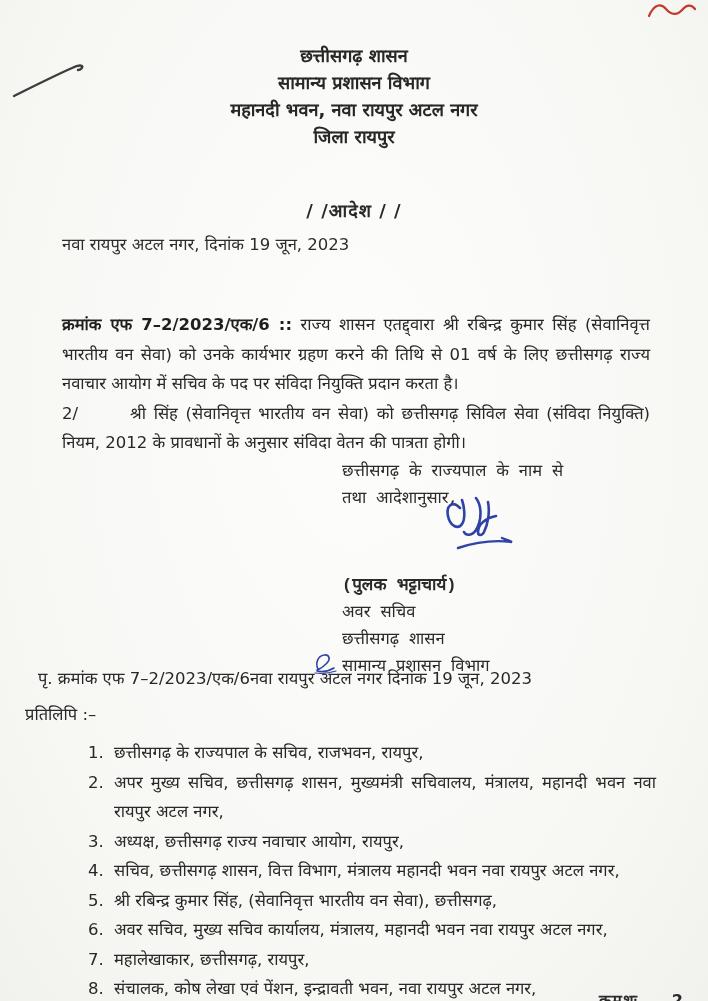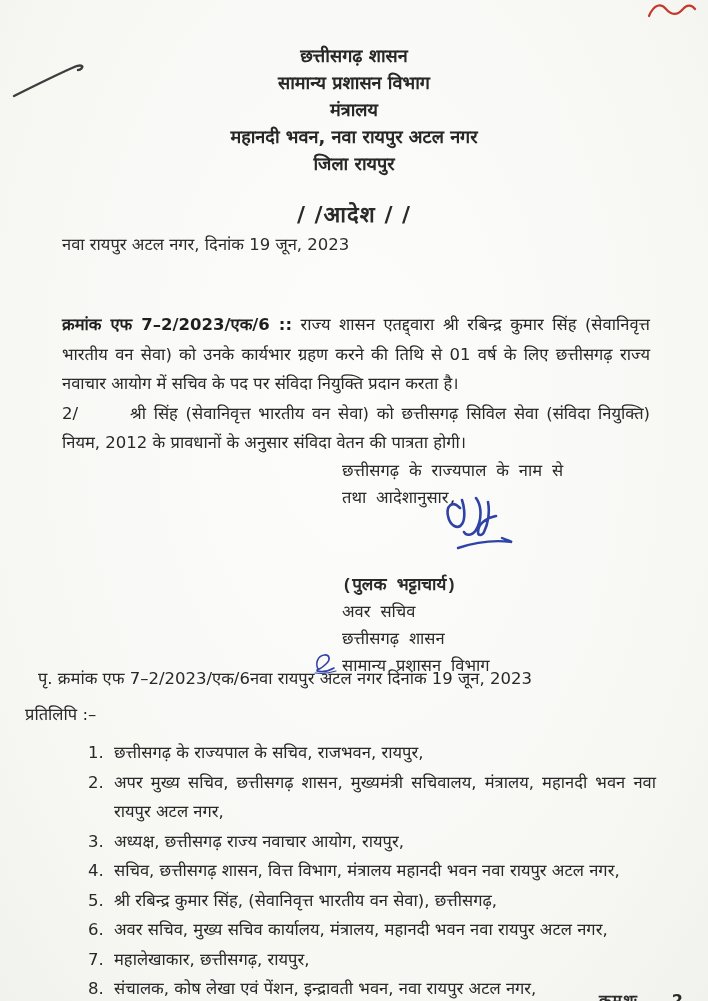--- a/index.html
+++ b/index.html
@@ -14,21 +14,21 @@
     color:#262626;
     -webkit-font-smoothing:antialiased;
   }
   .letterhead{
     position:absolute;top:42px;left:0;right:0;
     text-align:center;font-weight:bold;font-size:18px;line-height:27px;
     color:#272727;
   }
   .order-title{
     position:absolute;top:198px;left:0;right:0;
-    text-align:center;font-weight:bold;font-size:22px;letter-spacing:1px;
+    text-align:center;font-weight:bold;font-size:18px;letter-spacing:1px;
     color:#2a2a2a;
   }
   .date-line{
     position:absolute;top:232px;left:62px;right:50px;
     font-size:16.5px;color:#2c2c2c;
   }
   .para{
     position:absolute;left:62px;right:58px;
     font-size:16.5px;line-height:29.5px;
     text-align:justify;color:#282828;
@@ -79,21 +79,20 @@
     <path d="M8 44 C24 36 48 24 66 16 C70 14 74 13 76 14 C77 15 75 18 72 18" fill="none" stroke="#3d3d3d" stroke-width="2.4" stroke-linecap="round"></path>
   </svg>
 
   <svg class="red-mark-tr" viewBox="0 0 52 22">
     <path d="M3 16 C8 4 15 3 20 9 C25 15 31 16 37 9 C41 4 46 5 49 9" fill="none" stroke="#c43a2c" stroke-width="2.2" stroke-linecap="round"></path>
   </svg>
 
   <div class="letterhead">
     <div>छत्तीसगढ़ शासन</div>
     <div>सामान्य प्रशासन विभाग</div>
-    <div>मंत्रालय</div>
     <div>महानदी भवन, नवा रायपुर अटल नगर</div>
     <div>जिला रायपुर</div>
   </div>
 
   <div class="order-title">/ /आदेश / /</div>
 
   <div class="date-line">नवा रायपुर अटल नगर, दिनांक 19 जून, 2023</div>
 
   <p class="para para1"><span class="lead">क्रमांक एफ 7–2/2023/एक/6 ::</span><span> राज्य शासन एतद्द्वारा श्री रबिन्द्र कुमार सिंह (सेवानिवृत्त भारतीय वन सेवा) को उनके कार्यभार ग्रहण करने की तिथि से 01 वर्ष के लिए छत्तीसगढ़ राज्य नवाचार आयोग में सचिव के पद पर संविदा नियुक्ति प्रदान करता है।</span></p>
 

